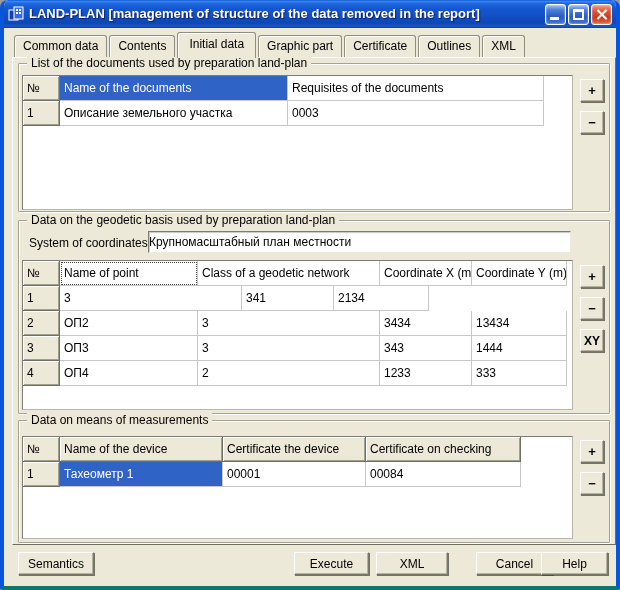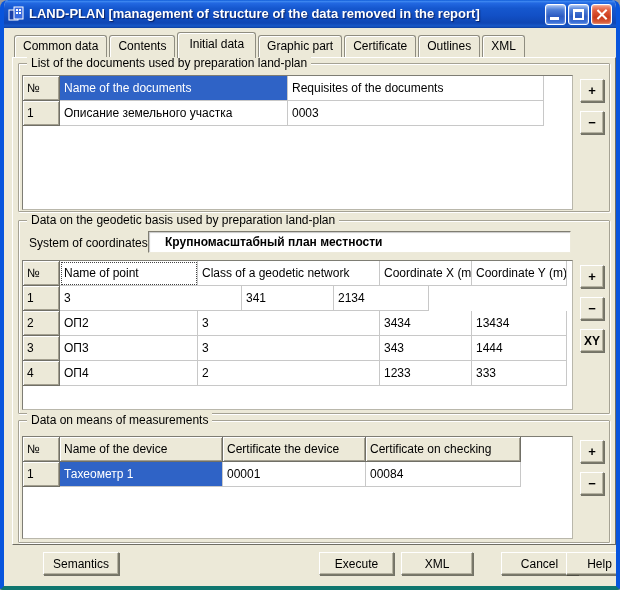--- a/index.html
+++ b/index.html
@@ -79,26 +79,26 @@
   
   .raised{
     background:#ECE9D8;border:1px solid;border-color:#FFFFFF #7A7969 #7A7969 #FFFFFF;
     box-shadow:1px 1px 0 rgba(64,63,56,.7), inset -1px -1px 0 #B5B2A2;
     font-family:"Liberation Sans",sans-serif;color:#000;cursor:default;
   }
   .sbtn{position:absolute;width:24px;height:23px;font-size:13px;font-weight:bold;
     display:flex;align-items:center;justify-content:center;z-index:6;padding:0;}
   .sbtn.xy{font-size:12px;}
   .btn{position:absolute;top:552px;height:23px;font-size:12px;z-index:6;
-    display:flex;align-items:center;justify-content:center;padding:0;margin-left:25px;}
+    display:flex;align-items:center;justify-content:center;padding:0;}
   
   .edit{
     position:absolute;background:#fff;border:1px solid;border-color:#7F7D71 #EDEADB #EDEADB #7F7D71;
     box-shadow:inset 1px 1px 1px rgba(0,0,0,.22);
-    font-family:"Liberation Sans",sans-serif;font-size:12px;padding:2px 16px;z-index:6;font-weight:bold;
+    font-family:"Liberation Sans",sans-serif;font-size:12px;padding:2px 0;z-index:6;
   }
   .label{position:absolute;white-space:nowrap;z-index:6;}
 </style>
 </head>
 <body>
 
 <div class="window">
 
   <div class="titlebar">
     <svg class="win-icon" viewBox="0 0 16 16">

